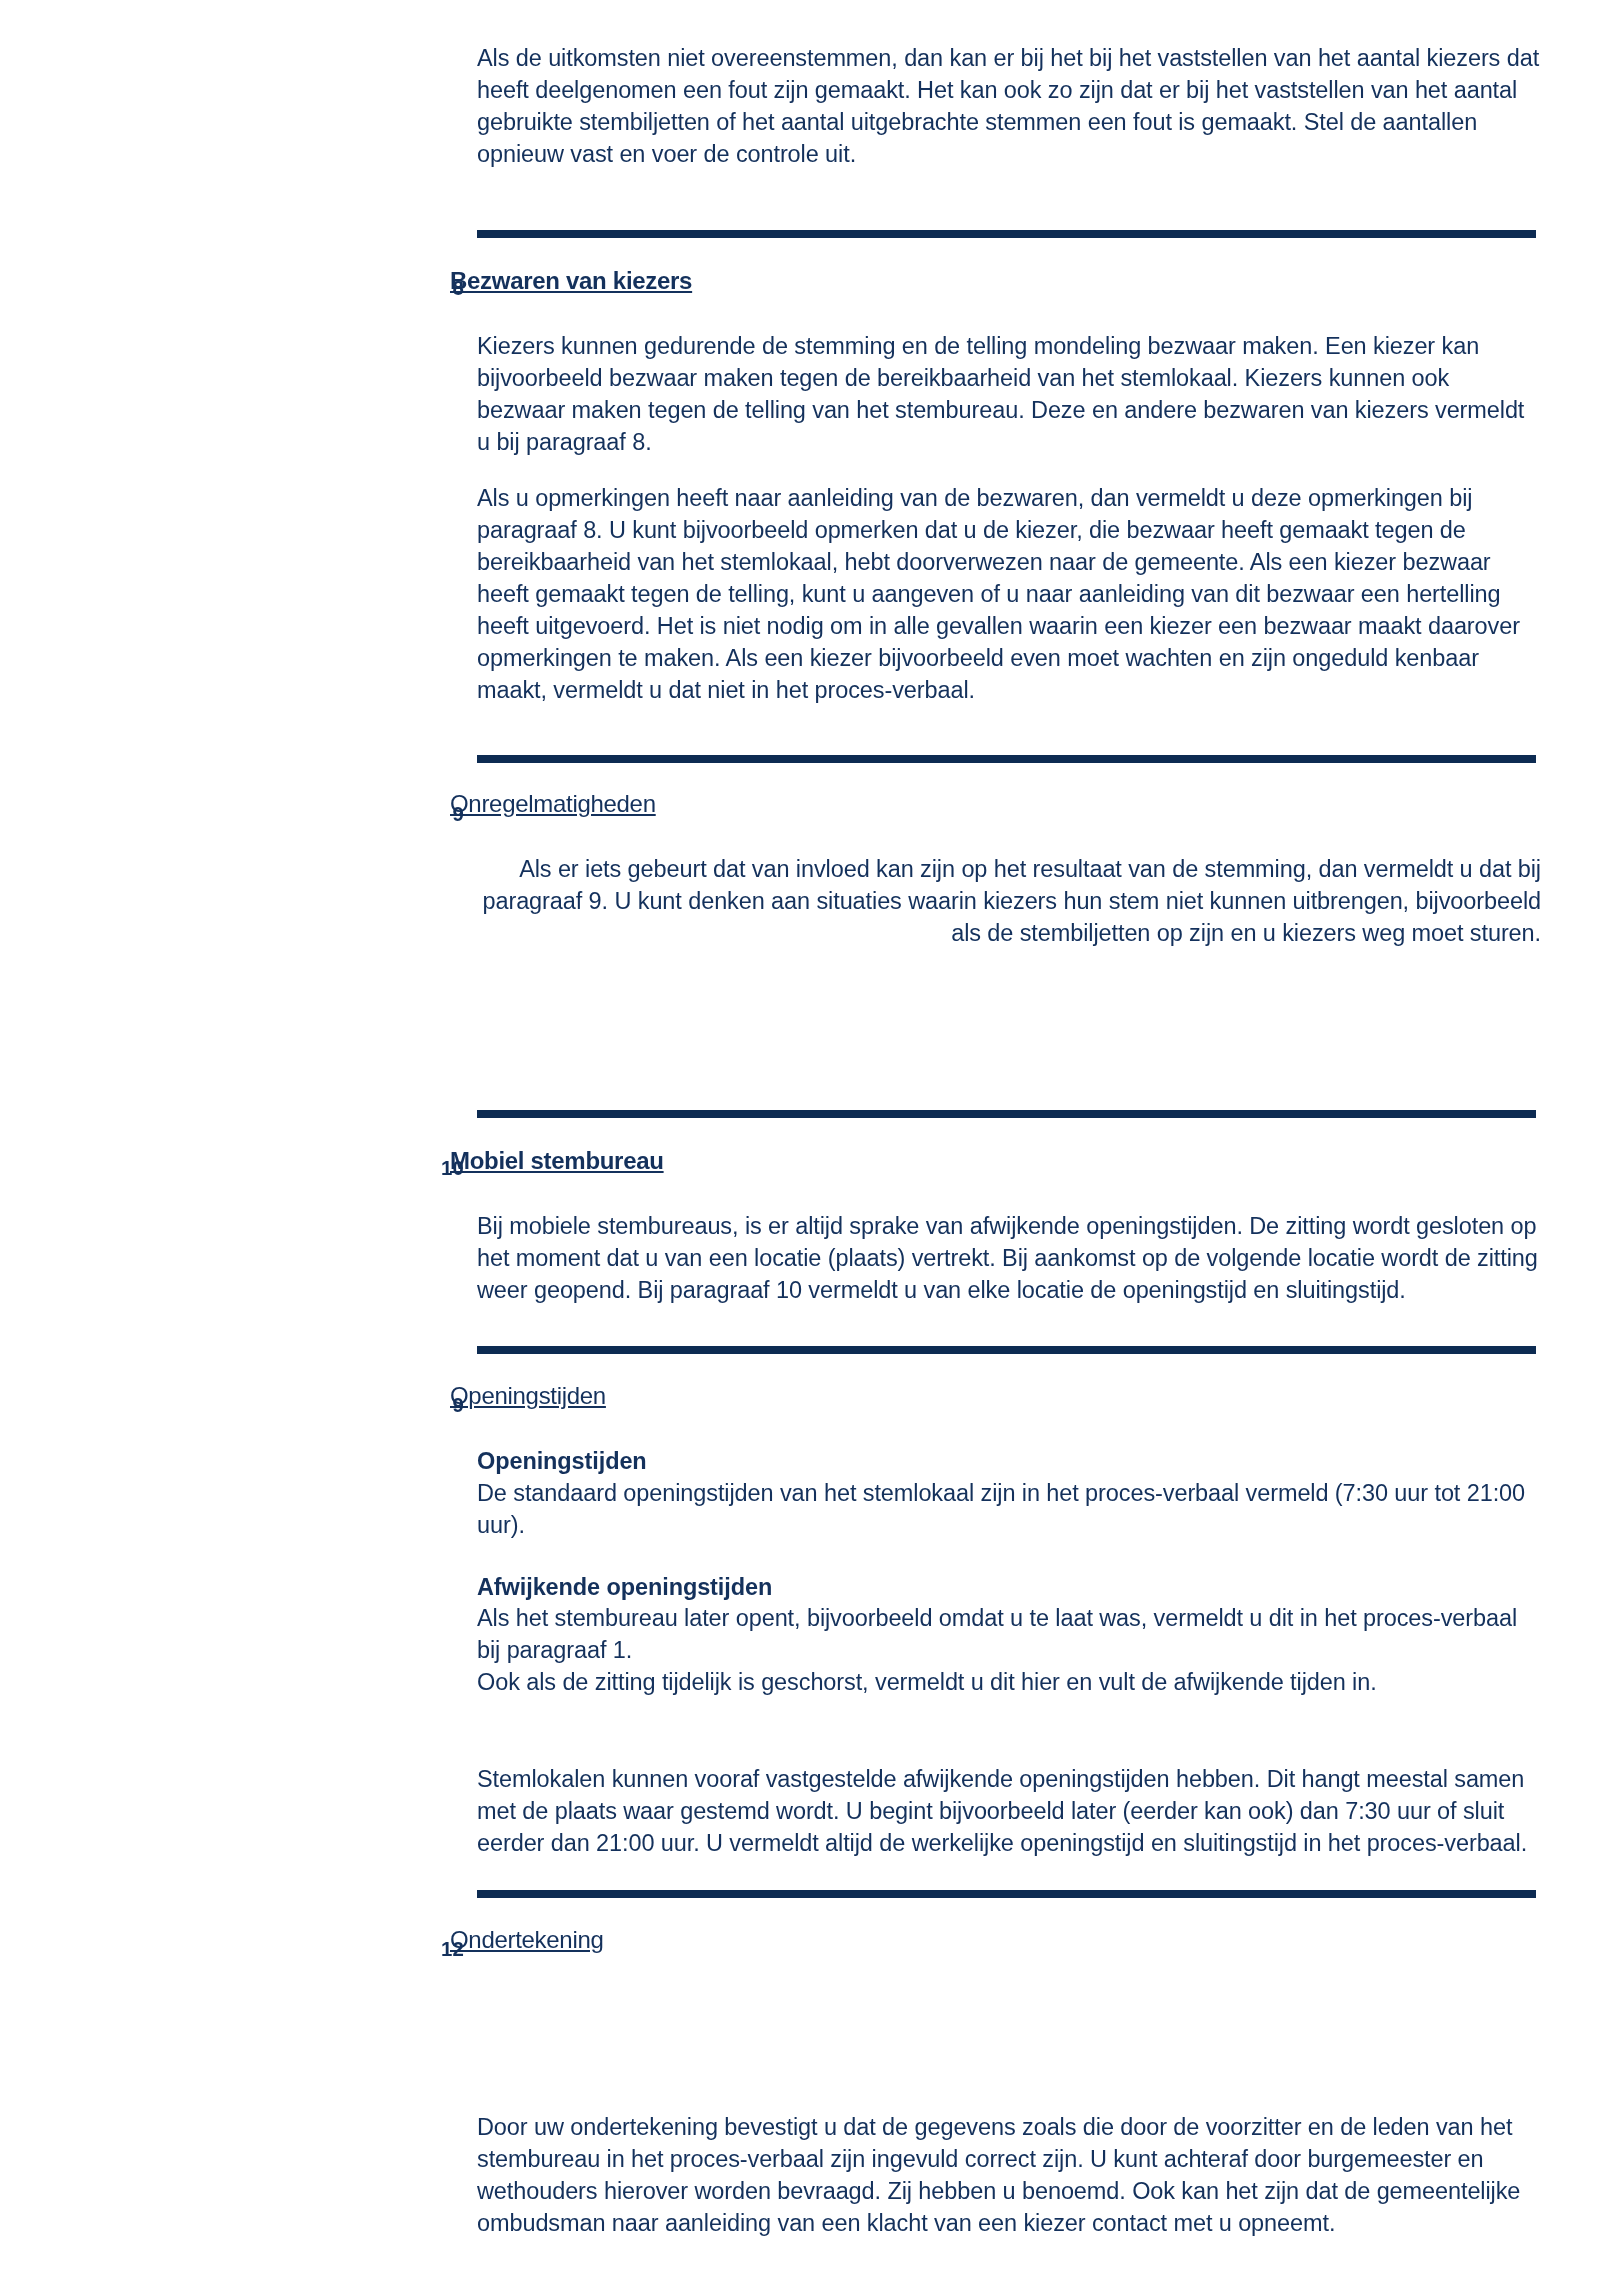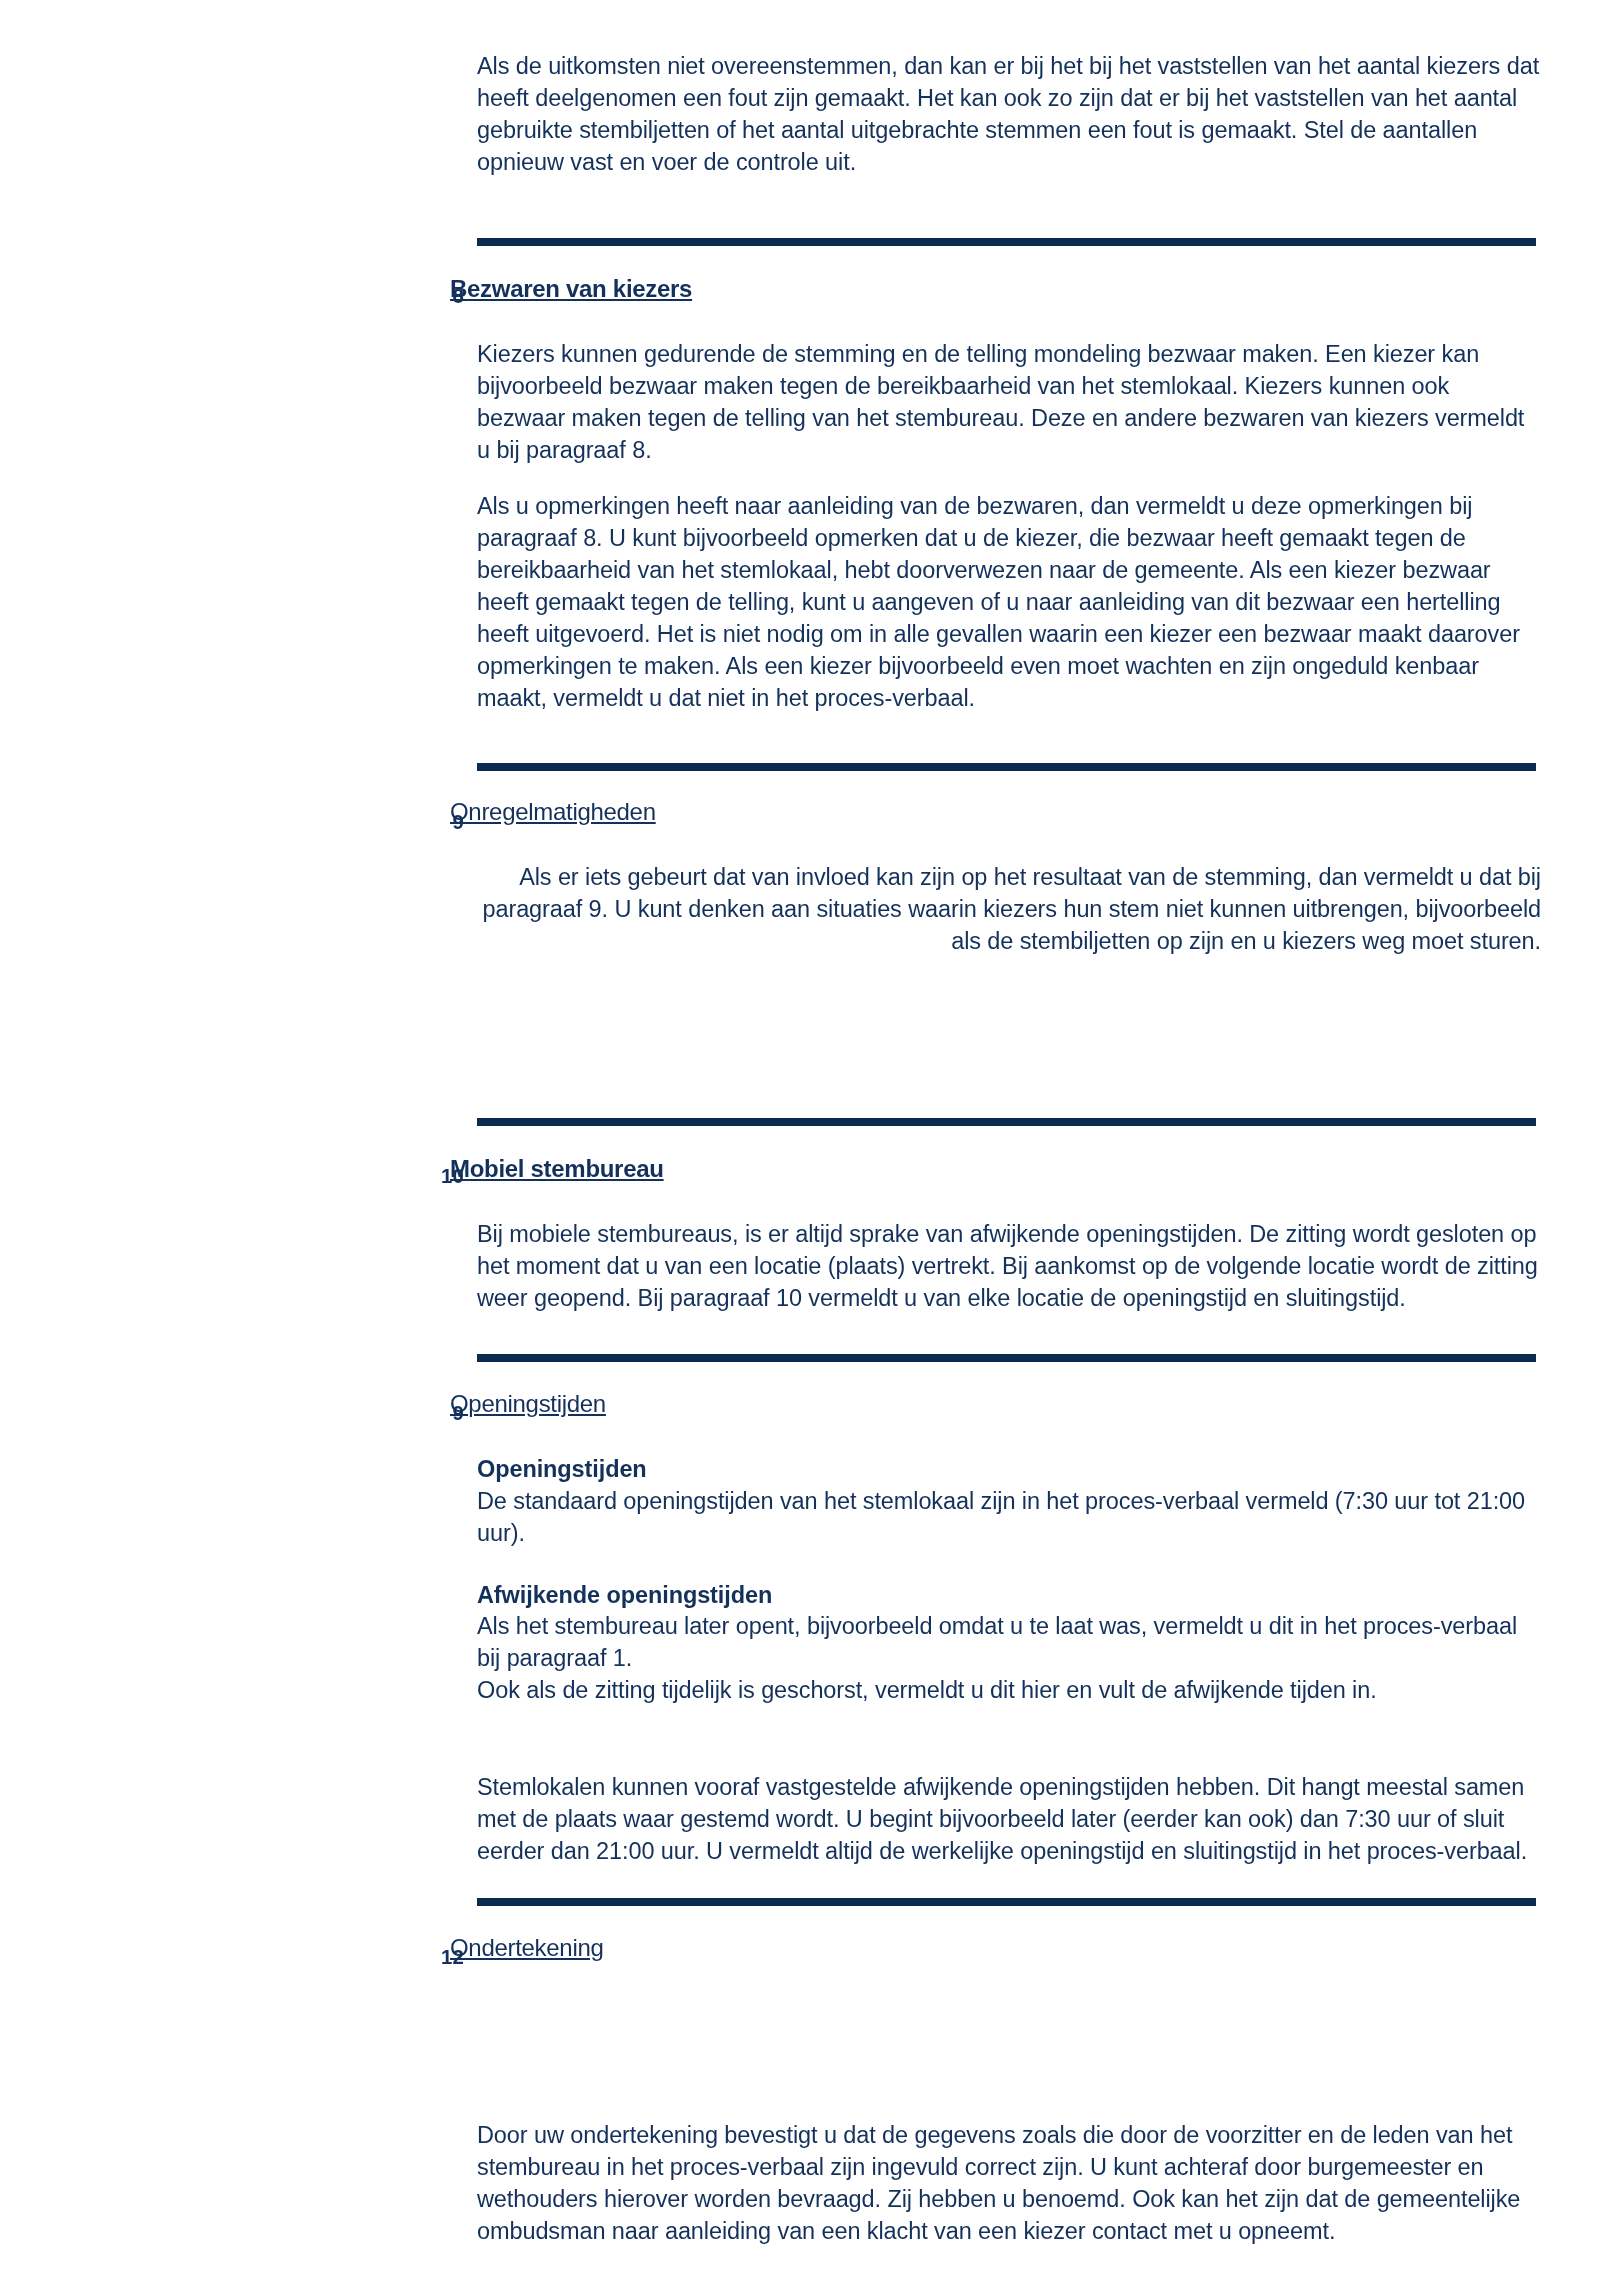--- a/index.html
+++ b/index.html
@@ -13,21 +13,20 @@
     font-family: "Liberation Sans", "DejaVu Sans", sans-serif;
     color: #14315c;
     position: relative;
     overflow: hidden;
   }
   .page {
     position: relative;
     width: 1623px;
     height: 2060px;
     box-sizing: border-box;
-    margin-top: 8px;
   }
   .numcol {
     position: absolute;
     left: 390px;
     width: 74px;
     text-align: right;
     font-weight: bold;
     font-size: 20.4px;
     color: #14315c;
     letter-spacing: 0.2px;

